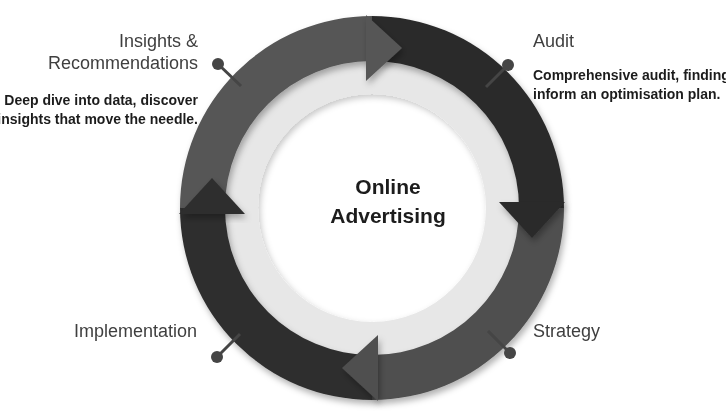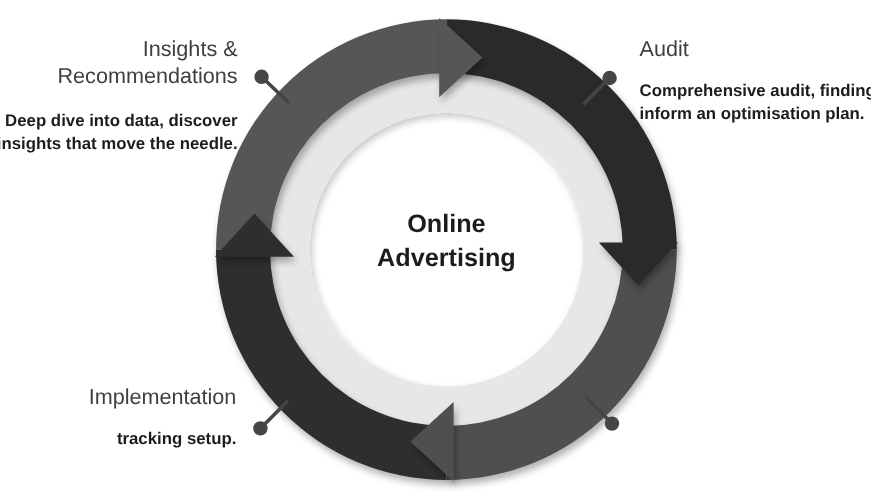--- a/index.html
+++ b/index.html
@@ -14,21 +14,21 @@
   .step-title{
     font-size:18px;line-height:22px;font-weight:400;color:#3f3f3f;
     white-space:nowrap;
   }
   .step-desc{
     margin-top:14px;font-size:14px;line-height:19px;font-weight:700;
     color:#1c1c1c;white-space:nowrap;
   }
   .step-desc.two-line-title{margin-top:17px;}
   .center-title{
-    position:absolute;left:252px;top:172px;width:240px;
+    position:absolute;left:268px;top:172px;width:240px;
     text-align:center;font-size:21px;line-height:29px;font-weight:700;
     color:#1c1c1c;
   }
 </style>
 </head>
 <body>
 
 <svg id="diagram" viewBox="0 0 726 418" xmlns="http://www.w3.org/2000/svg">
   <defs>
     <filter id="shadow" x="-25%" y="-25%" width="150%" height="150%">
@@ -85,18 +85,18 @@
   <div class="step-title">Audit</div>
   <div class="step-desc">
     <div>Comprehensive audit, findings</div>
     <div>inform an optimisation plan.</div>
   </div>
 </div>
 
 <div class="step-block align-right" style="right:529px;top:320px;">
   <div class="step-title">Implementation</div>
   <div class="step-desc">
-    <div>tracking setup.</div>
   </div>
 </div>
 
 <div class="step-block align-left" style="left:533px;top:320px;">
+  <div class="step-title">Strategy</div>
 </div>
 
 </body></html>

